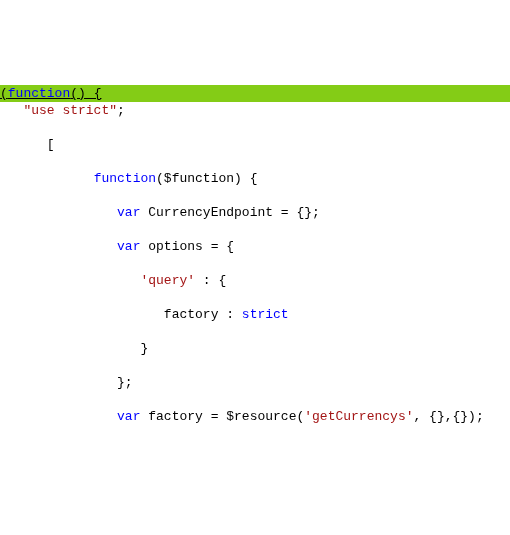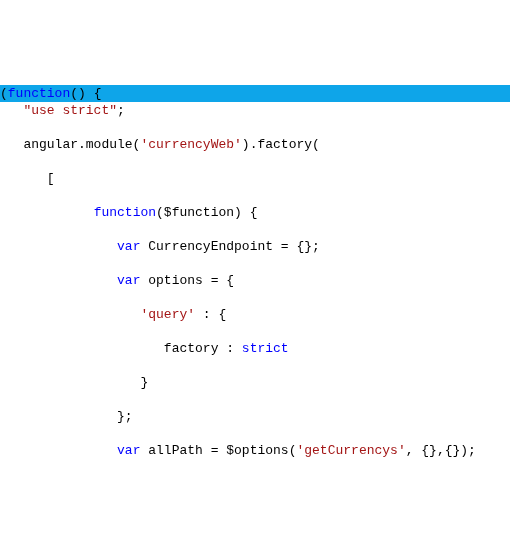--- a/index.html
+++ b/index.html
@@ -7,42 +7,41 @@
     font-family: Consolas, 'Courier New', monospace;
     font-size: 13px;
     line-height: 17px;
     background: #ffffff;
     color: #000000;
     white-space: pre;
     padding: 0;
     width: 510px;
   }
   .line { display: block; }
-  .hl { background: #0ea5e9; display: inline-block; width: 100%; }
+  .hl { background: #84cc16; display: inline-block; width: 100%; text-decoration: underline; }
   .kw { color: #0000ff; }
   .str { color: #a31515; }
 </style>
 </head>
 <body>
 
 
 
 <div>
 <span class="line hl"><span>(</span><span class="kw">function</span><span>() {</span></span>
 <span class="line"><span>   </span><span class="str">"use strict"</span><span>;</span></span>
-<span class="line"><span>   angular.module(</span><span class="str">'currencyWeb'</span><span>).factory(</span></span>
 <span class="line"><span>      [</span></span>
 <span class="line"><span>            </span><span class="kw">function</span><span>($function) {</span></span>
 <span class="line"><span>               </span><span class="kw">var</span><span> CurrencyEndpoint = {};</span></span>
 <span class="line"><span>               </span><span class="kw">var</span><span> options = {</span></span>
 <span class="line"><span>                  </span><span class="str">'query'</span><span> : {</span></span>
 <span class="line"><span>                     factory : </span><span class="kw">strict</span></span>
 <span class="line"><span>                  }</span></span>
 <span class="line"><span>               };</span></span>
-<span class="line"><span>               </span><span class="kw">var</span><span> allPath = $options(</span><span class="str">'getCurrencys'</span><span>, {},{});</span></span>
+<span class="line"><span>               </span><span class="kw">var</span><span> factory = $resource(</span><span class="str">'getCurrencys'</span><span>, {},{});</span></span>
 
 
 
 
 
 
 <span class="line"><span></span></span>
 
 
 

